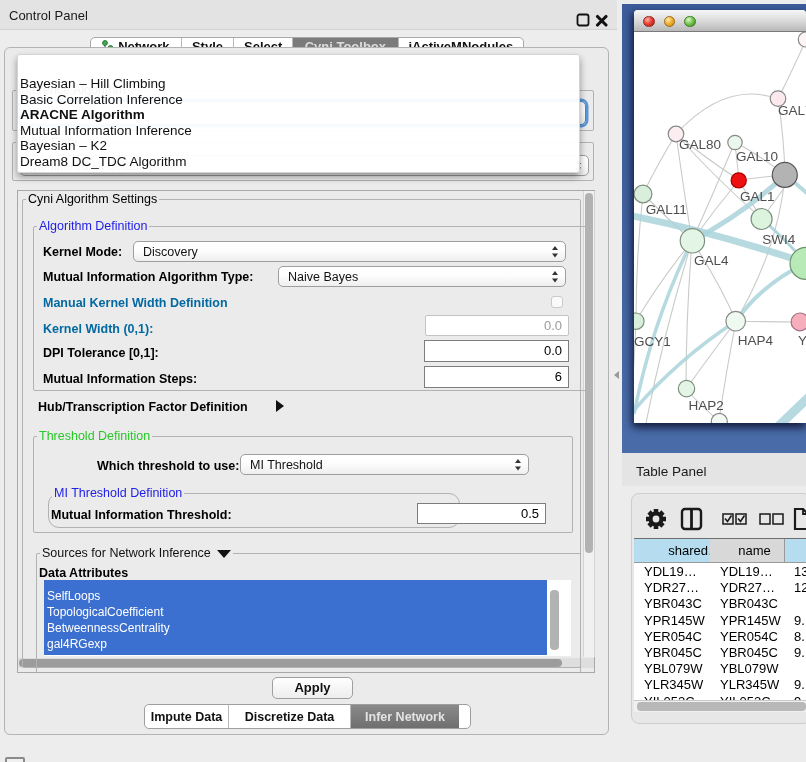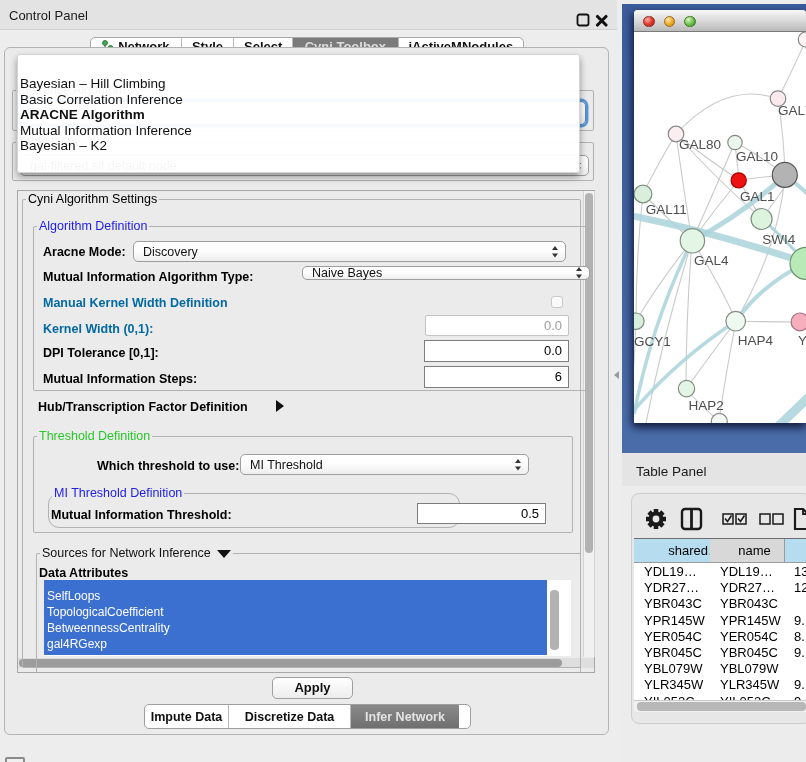--- a/index.html
+++ b/index.html
@@ -110,29 +110,29 @@
 <div class="sbthumb" style="left:19px; top:659px; width:543px; height:8px; background:#9c9c9c;"></div>
 
 <div class="grp" style="left:22px; top:199px; width:559px; height:469px;">
   <div class="t" style="color:#000;">Cyni Algorithm Settings</div>
 </div>
 
 <div class="grp" style="left:33px; top:226px; width:556px; height:165px;">
   <div class="t" style="color:#2020e8;">Algorithm Definition</div>
 </div>
 
-<div class="lbl" style="left:43px; top:245px;">Aracne Mode:</div>
+<div class="lbl" style="left:43px; top:245px;">Kernel Mode:</div>
 <div class="combo" style="left:133px; top:241px; width:433px; height:21px;">
   <div class="v">Discovery</div>
     <div class="ar up"></div>
     <div class="ar dn"></div>
 </div>
 
 <div class="lbl" style="left:43px; top:270px;">Mutual Information Algorithm Type:</div>
-<div class="combo" style="left:278px; top:266px; width:288px; height:14px;margin-left:24px;">
+<div class="combo" style="left:278px; top:266px; width:288px; height:21px;">
   <div class="v">Naive Bayes</div>
     <div class="ar up"></div>
     <div class="ar dn"></div>
 </div>
 
 <div class="lbl dis" style="left:43px; top:296px;">Manual Kernel Width Definition</div>
 <div class="abs" style="left:551px; top:296px; width:12px; height:12px; border:1.5px solid #c9c9c9; border-radius:3px; background:#fafafa;"></div>
 
 <div class="lbl dis" style="left:43px; top:322px;">Kernel Width (0,1):</div>
 <div class="field" style="left:425px; top:315px; width:144px; height:21px; border:1px solid #c4c4c4; border-radius:2px; color:#9b9b9b; line-height:19px;">0.0</div>
@@ -185,20 +185,21 @@
 </div>
 
 <div class="abs" style="left:5px; top:757px; width:20px; height:16px; background:#f0f0f0; border:2px solid #8a8a8a; border-radius:2px;"></div>
 
 <div class="abs" id="popup">
   <div class="it" style="top:21px;">Bayesian – Hill Climbing</div>
   <div class="it" style="top:36.5px;">Basic Correlation Inference</div>
   <div class="it b" style="top:52px;">ARACNE Algorithm</div>
   <div class="it" style="top:67.5px;">Mutual Information Inference</div>
   <div class="it" style="top:83px;">Bayesian – K2</div>
+  <div class="it" style="top:98.5px;">Dream8 DC_TDC Algorithm</div>
 </div>
 
 <div class="abs" style="left:614px; top:371px; width:0; height:0; border-top:4px solid transparent; border-bottom:4px solid transparent; border-right:5px solid #9a9a9a;"></div>
 <div class="abs" id="bluebg"></div>
 
 <div class="abs" id="netwin">
   <div id="nettb">
     <div class="light" style="left:9px;  background:radial-gradient(circle at 35% 30%, #ffb3aa 0%, #e84438 45%, #c02318 80%); border:0.5px solid #8e2a22;"></div>
     <div class="light" style="left:29.5px; background:radial-gradient(circle at 35% 30%, #ffeeb0 0%, #f3b234 45%, #d99416 80%); border:0.5px solid #9a6a1a;"></div>
     <div class="light" style="left:50px; background:radial-gradient(circle at 35% 30%, #dff7c8 0%, #7cc95a 45%, #4d9e2d 80%); border:0.5px solid #3a7a1e;"></div>

